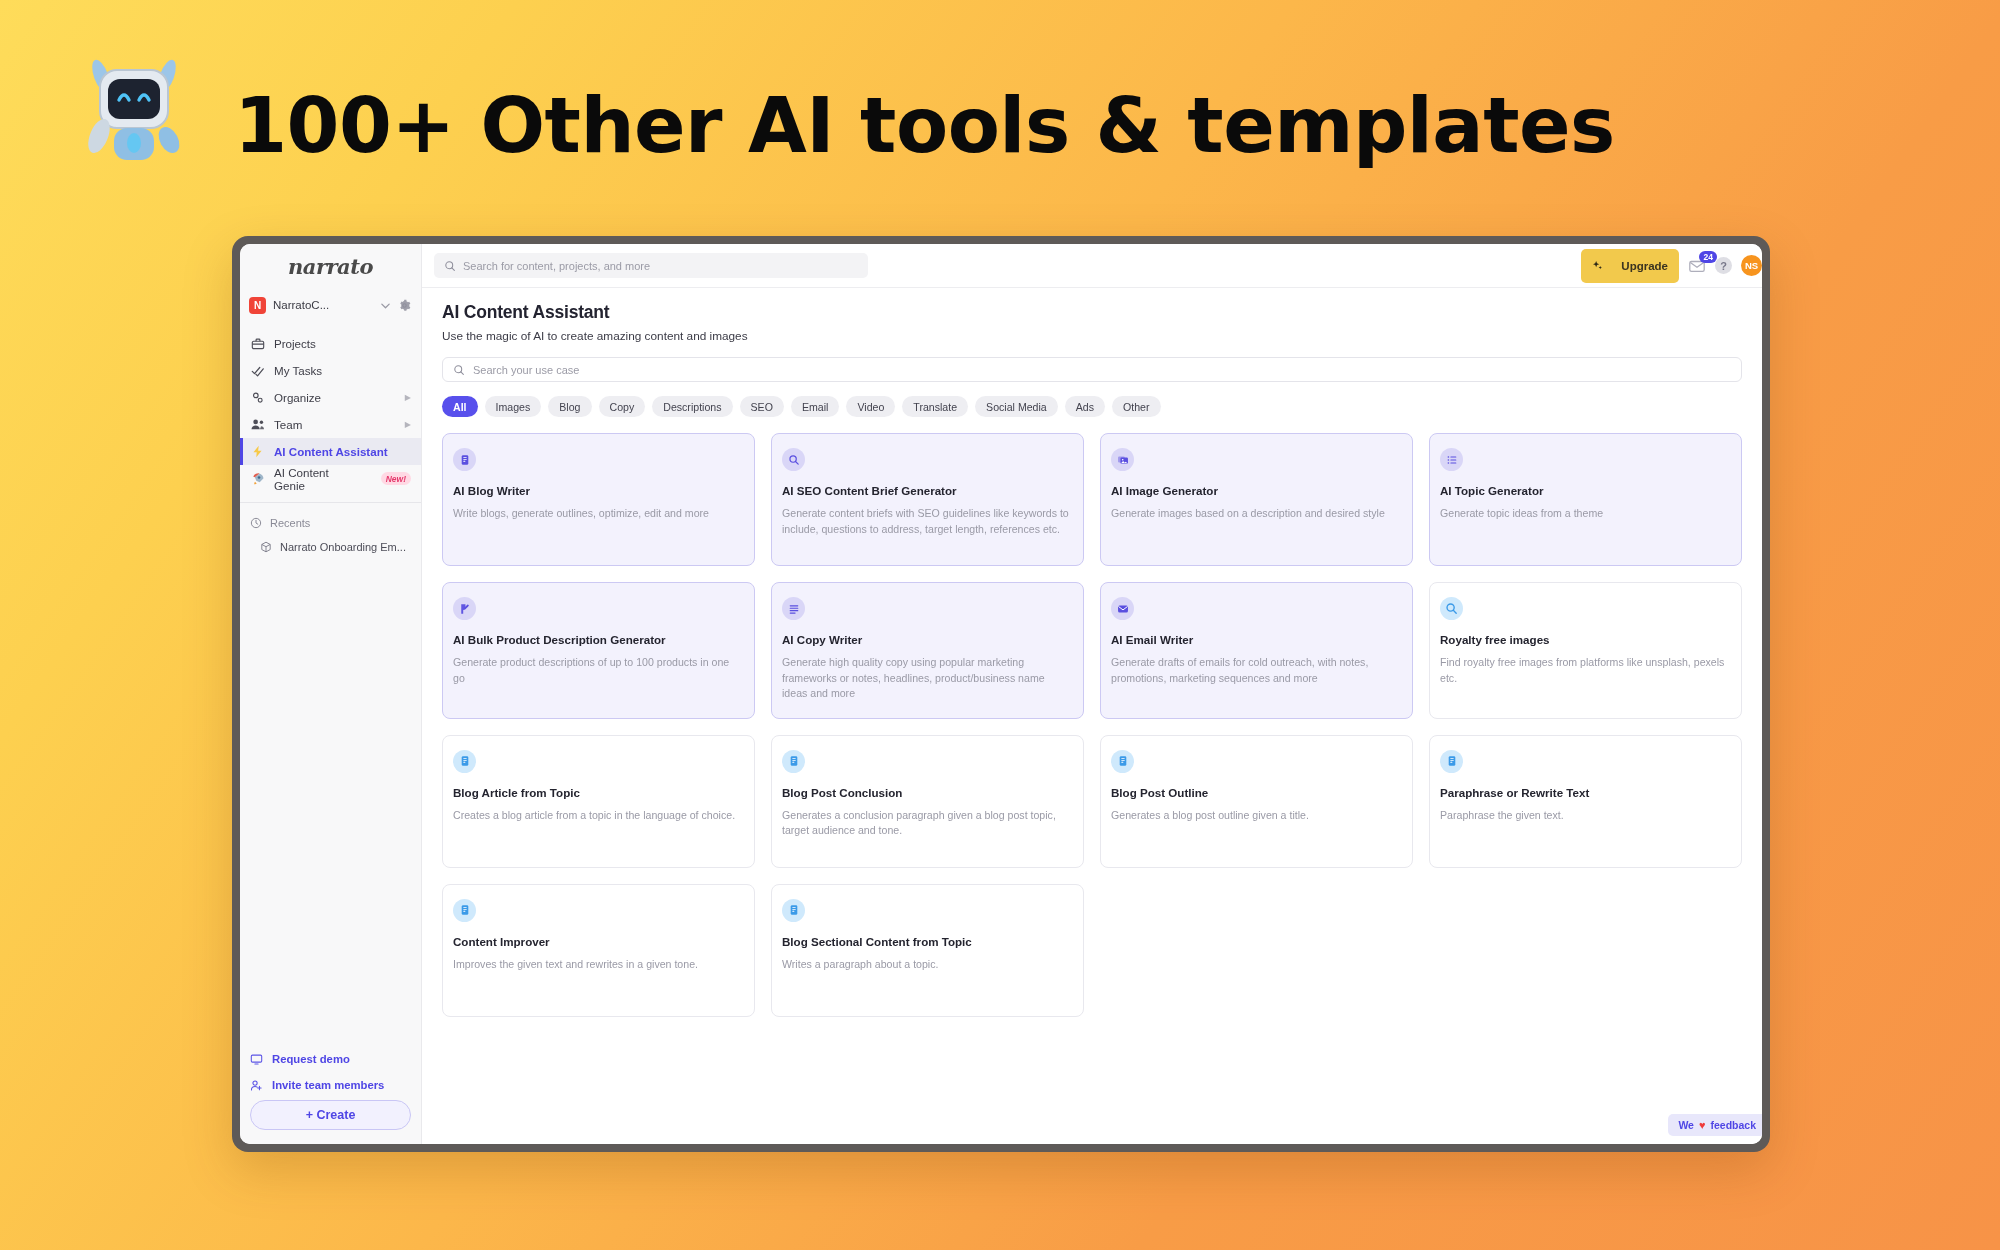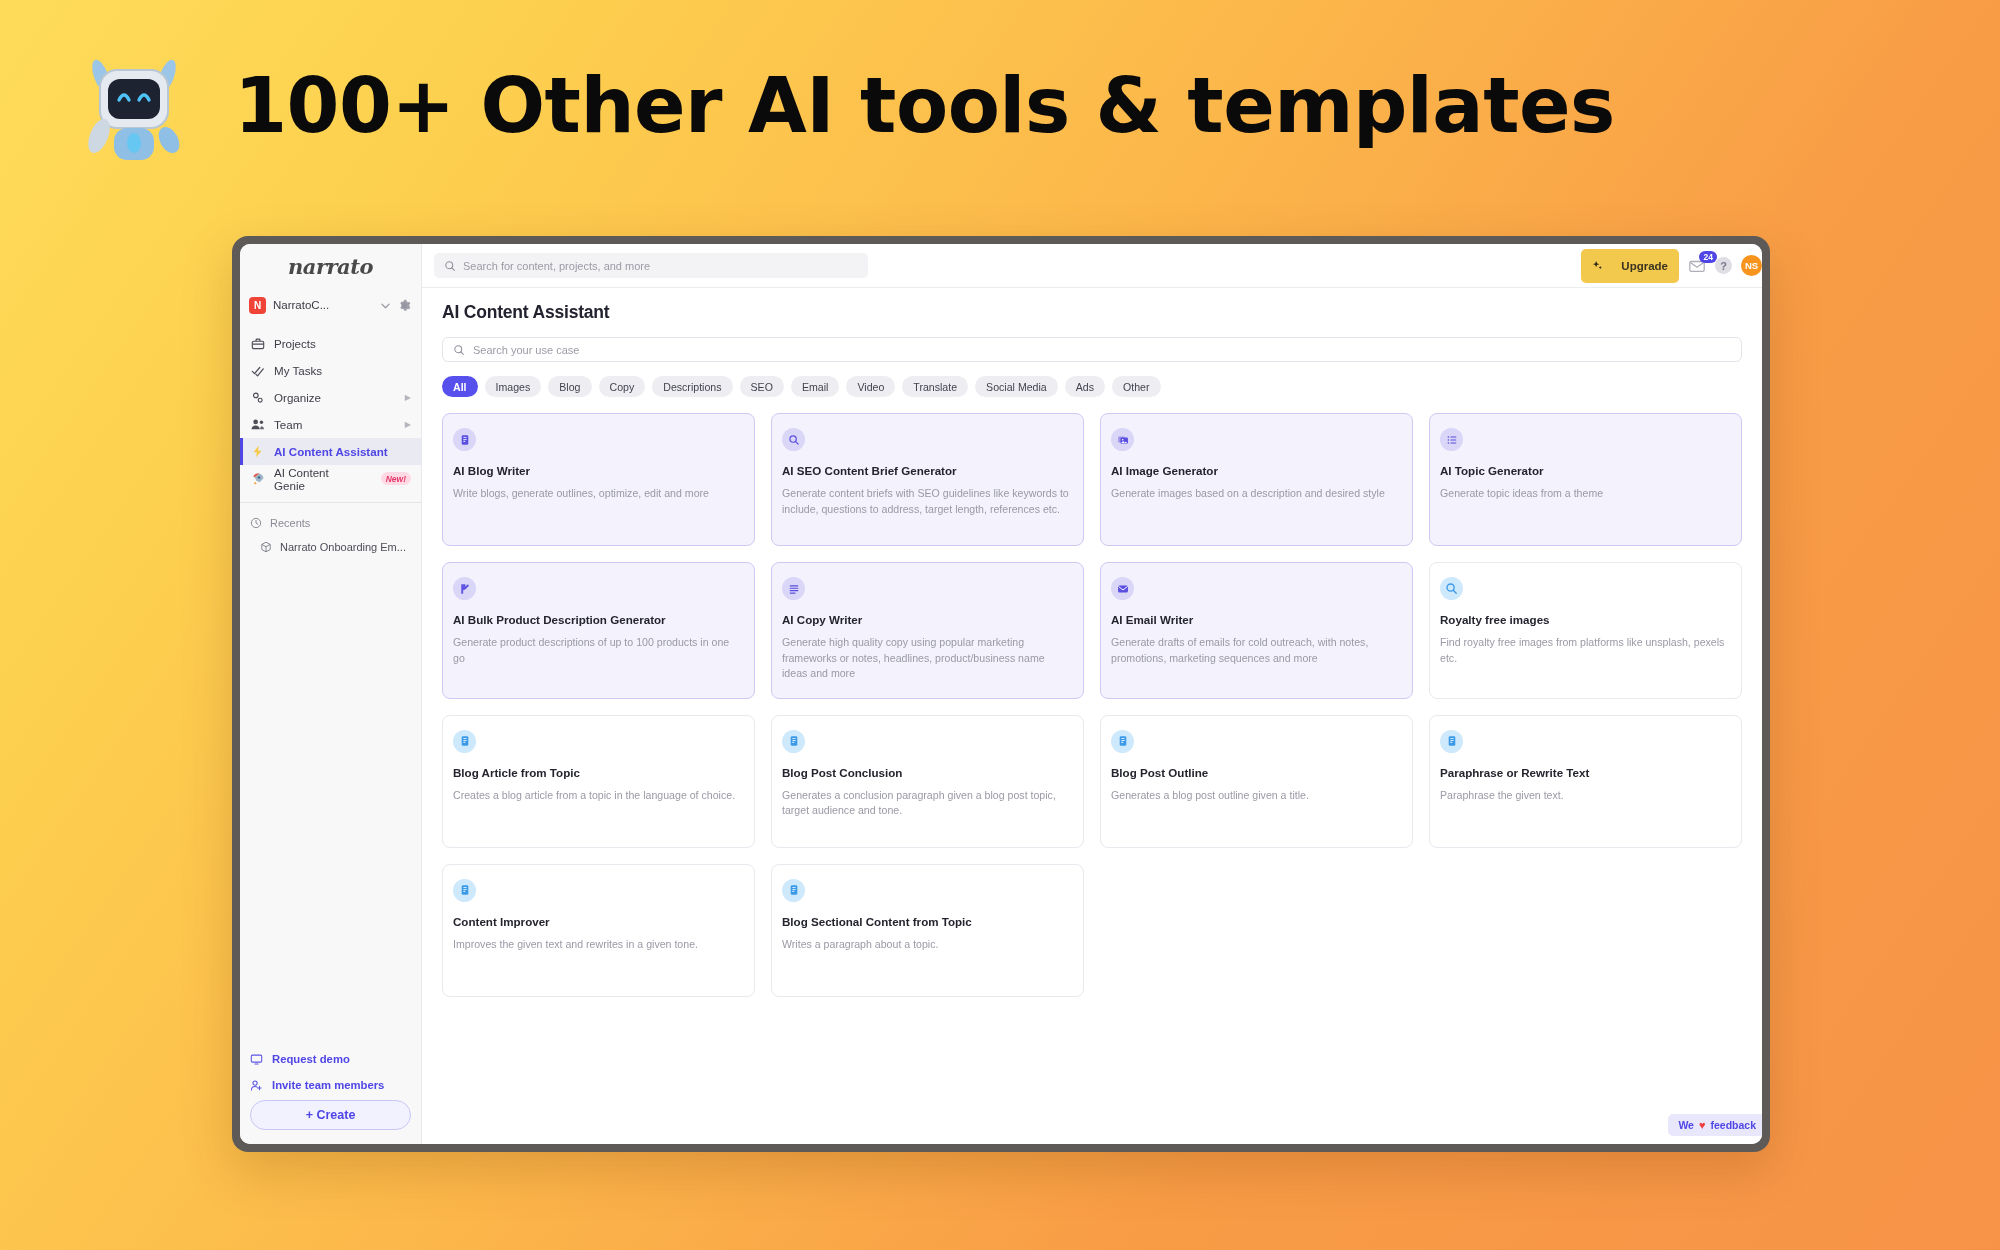--- a/index.html
+++ b/index.html
@@ -12,21 +12,21 @@
     background: linear-gradient(125deg, #fedc5a 0%, #fdd04f 18%, #fcb74a 45%, #f89c46 70%, #f79347 100%);
     position: relative;
   }
 
   
   .hero {
     position: absolute;
     left: 0; top: 40px;
     width: 1685px;
     display: flex;
-    align-items: center;
+    align-items: flex-end;
     justify-content: center;
     gap: 34px;
   }
   .robot { width: 130px; height: 130px; position: relative; flex: 0 0 auto; }
   .hero-title {
     font-size: 76px;
     font-weight: 700;
     color: #0a0a0a;
     letter-spacing: -0.5px;
     white-space: nowrap;
@@ -520,20 +520,21 @@
           <span class="mail-badge">24</span>
         </div>
 
         <div class="help-ic">?</div>
         <div class="avatar">NS</div>
       </div>
     </div>
 
     <div class="page-head">
       <div class="page-title">AI Content Assistant</div>
+      <div class="page-sub">Use the magic of AI to create amazing content and images</div>
     </div>
 
     <div class="usecase-search">
       <span style="display:flex">
         <svg width="12" height="12" viewBox="0 0 16 16" fill="none" stroke="#8f8f9c" stroke-width="1.4">
               <circle cx="7" cy="7" r="4.6"></circle>
               <path d="M10.4 10.4l3.4 3.4" stroke-linecap="round"></path>
             </svg>
       </span>
       <span class="ph">Search your use case</span>

